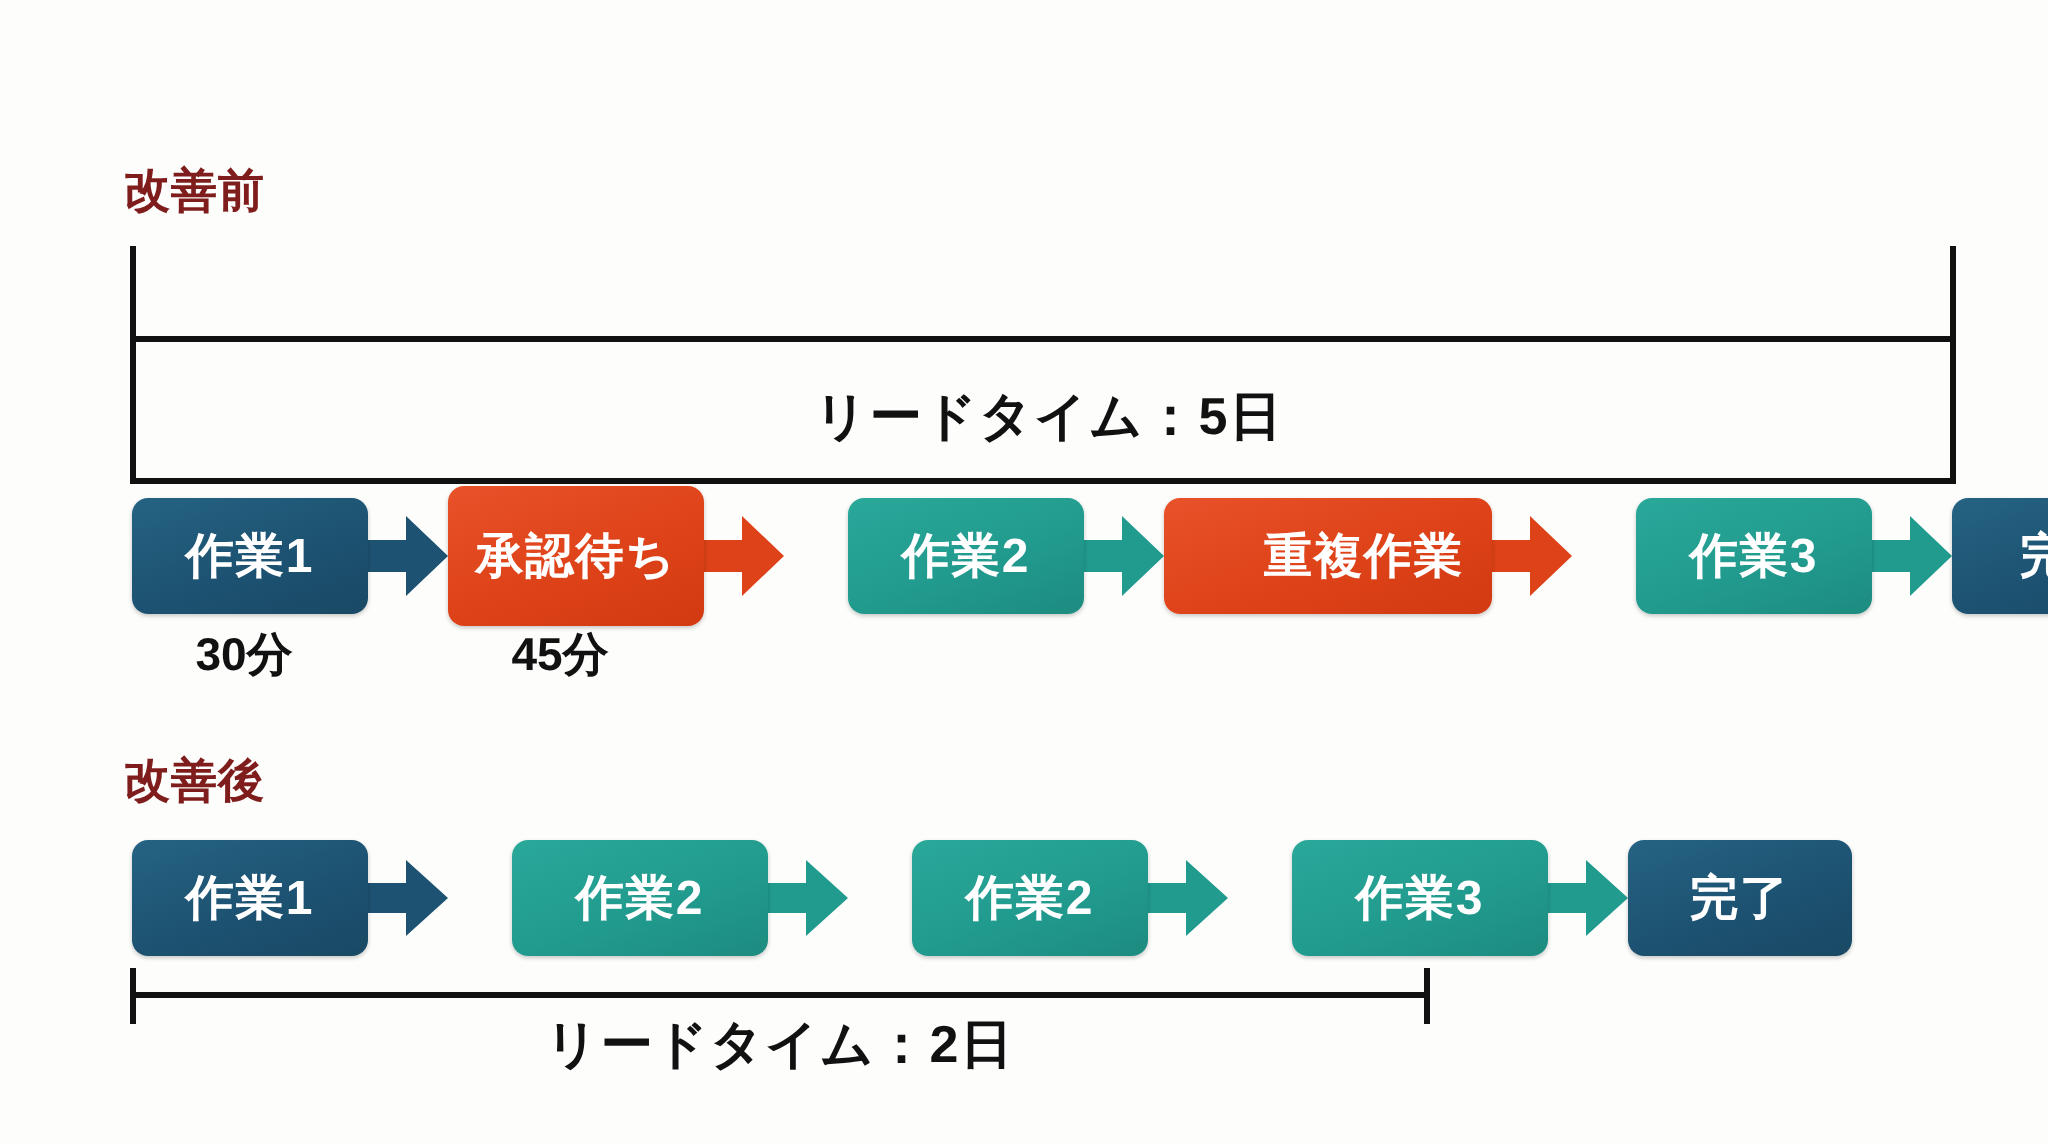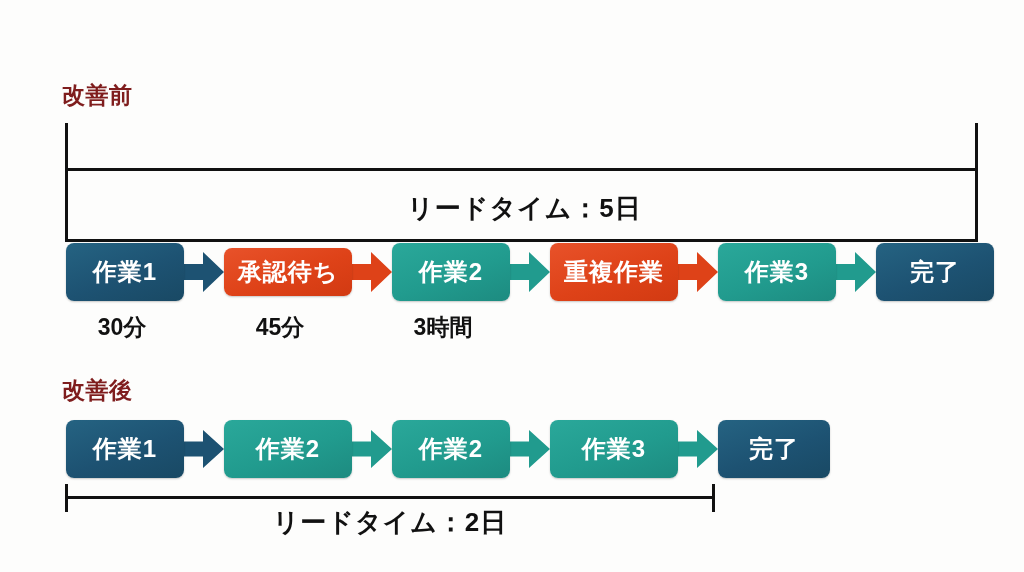--- a/index.html
+++ b/index.html
@@ -115,20 +115,21 @@
     font-size: 24px;
     letter-spacing: 1px;
     white-space: nowrap;
     box-shadow: 0 1px 2px rgba(0,0,0,0.22);
   }
   .node.blue {
     background: linear-gradient(160deg, #256382 0%, #1d5272 55%, #194964 100%);
   }
   .node.teal {
     background: linear-gradient(160deg, #2aa89a 0%, #219b8e 55%, #1d8b80 100%);
+    margin-left: 32px;
   }
   .node.orange {
     background: linear-gradient(160deg, #e8522a 0%, #de4218 55%, #d23a12 100%);
   }
 
   
   .arrow {
     flex: 0 0 auto;
     display: block;
   }
@@ -164,37 +165,37 @@
 
   <div class="flow-row" id="flow-before">
       <div class="node blue" style="width: 118px; height: 58px; font-size: 24px;">
         <span>作業1</span>
       </div>
       <span class="arrow">
         <svg width="40" height="40" viewBox="0 0 40 40">
           <path d="M0 12 L19 12 L19 0 L40 20 L19 40 L19 28 L0 28 Z" fill="#1d5272"></path>
         </svg>
       </span>
-      <div class="node orange" style="width: 128px; height: 48px; font-size: 24px;">
+      <div class="node orange" style="width: 128px; height: 70px; font-size: 24px;">
         <span>承認待ち</span>
       </div>
       <span class="arrow">
         <svg width="40" height="40" viewBox="0 0 40 40">
           <path d="M0 12 L19 12 L19 0 L40 20 L19 40 L19 28 L0 28 Z" fill="#de4218"></path>
         </svg>
       </span>
       <div class="node teal" style="width: 118px; height: 58px; font-size: 24px;">
         <span>作業2</span>
       </div>
       <span class="arrow">
         <svg width="40" height="40" viewBox="0 0 40 40">
           <path d="M0 12 L19 12 L19 0 L40 20 L19 40 L19 28 L0 28 Z" fill="#219b8e"></path>
         </svg>
       </span>
-      <div class="node orange" style="width: 128px; height: 58px; font-size: 24px;">
+      <div class="node orange" style="width: 128px; height: 58px; font-size: 24px; padding-left: 36px;">
         <span>重複作業</span>
       </div>
       <span class="arrow">
         <svg width="40" height="40" viewBox="0 0 40 40">
           <path d="M0 12 L19 12 L19 0 L40 20 L19 40 L19 28 L0 28 Z" fill="#de4218"></path>
         </svg>
       </span>
       <div class="node teal" style="width: 118px; height: 58px; font-size: 24px;">
         <span>作業3</span>
       </div>
@@ -204,21 +205,20 @@
         </svg>
       </span>
       <div class="node blue" style="width: 118px; height: 58px; font-size: 24px;">
         <span>完了</span>
       </div>
     </div>
 
   <div id="durations">
       <div class="duration" style="width: 118px; margin-right: 40px;">30分</div>
       <div class="duration" style="width: 118px; margin-right: 40px;">45分</div>
-      <div class="duration" style="width: 128px; margin-right: 40px;">3時間</div>
       <div class="duration" style="width: 118px;"></div>
     </div>
 
   <div class="section-label" id="label-after">改善後</div>
 
   <div class="flow-row" id="flow-after">
       <div class="node blue" style="width: 118px; height: 58px; font-size: 24px;">
         <span>作業1</span>
       </div>
       <span class="arrow">

